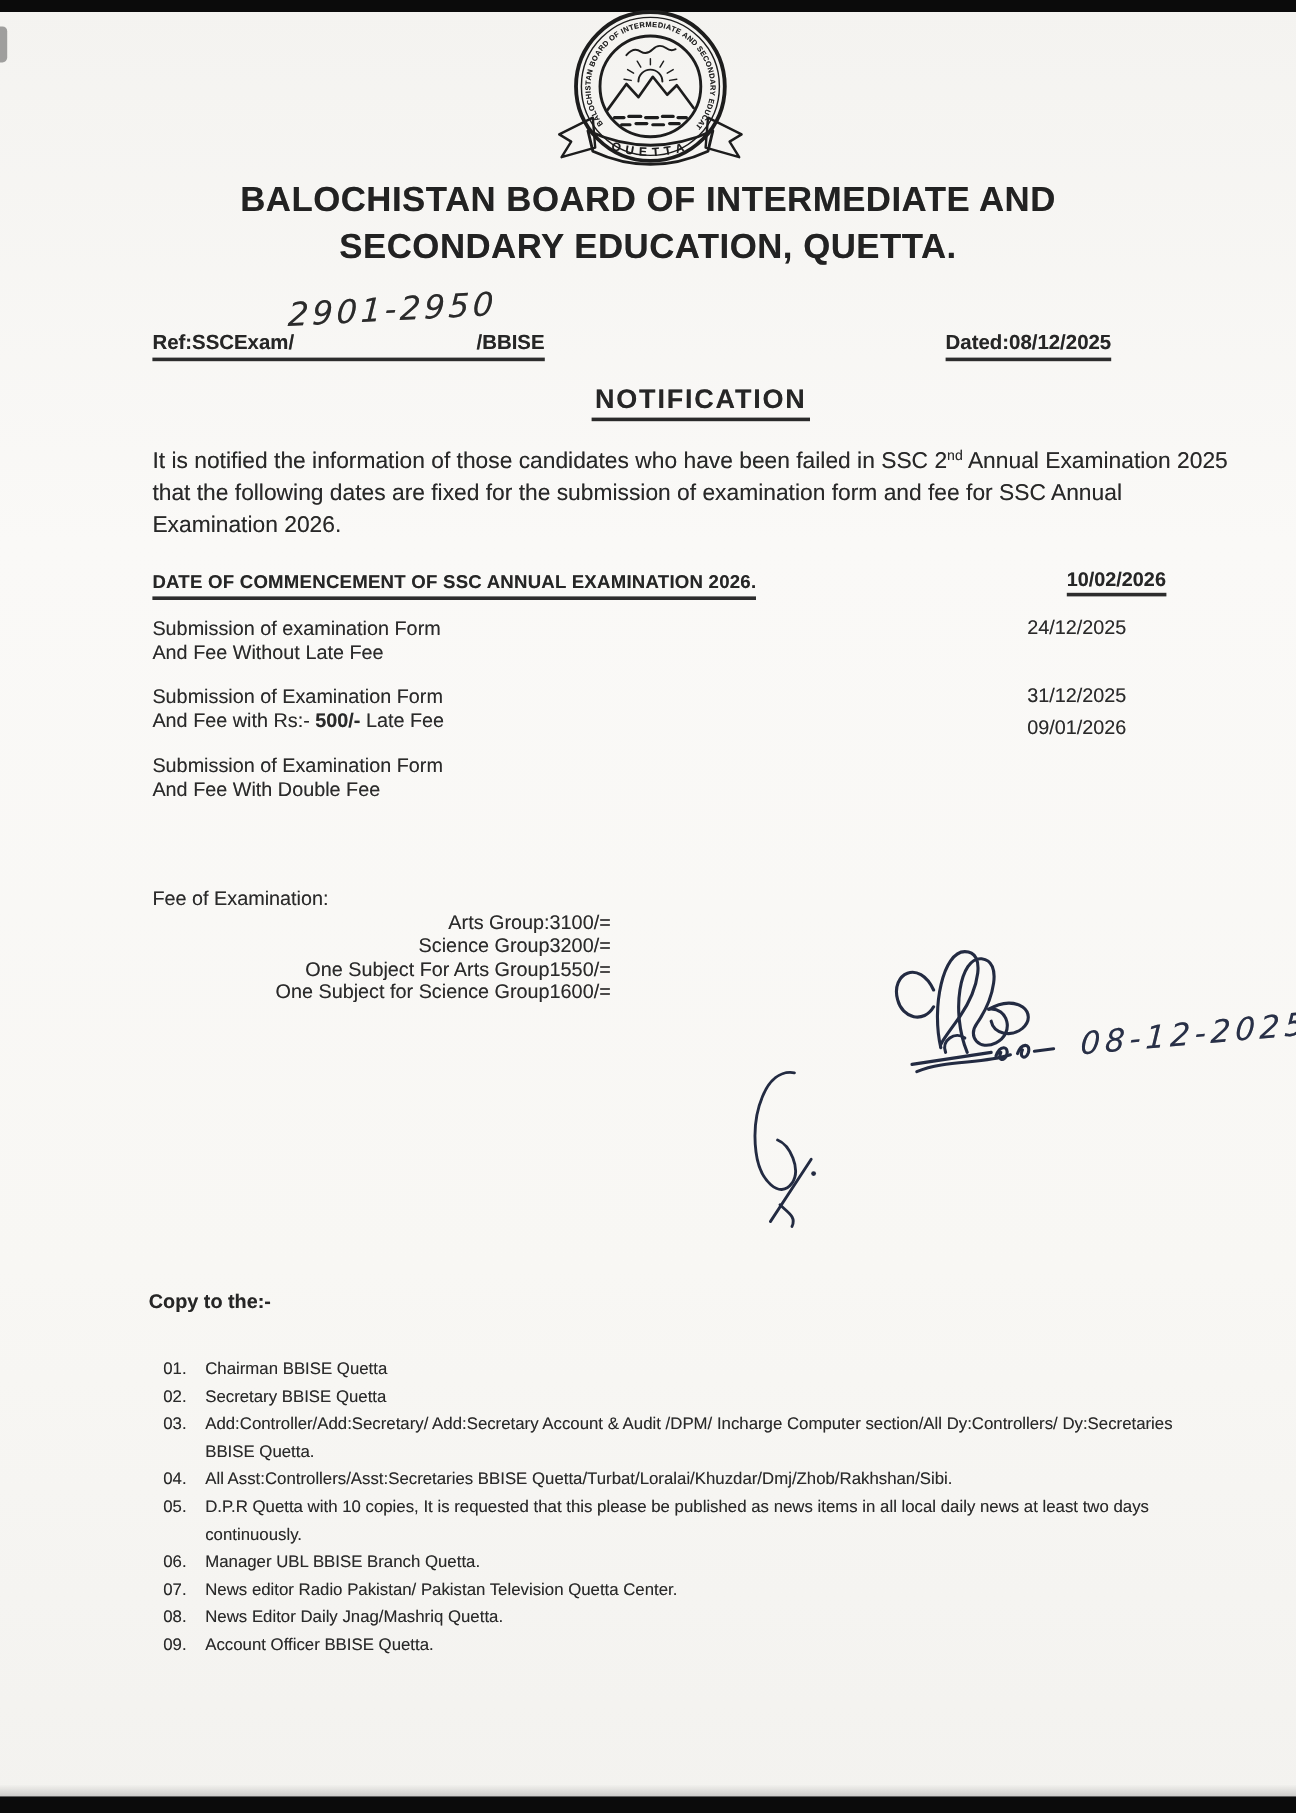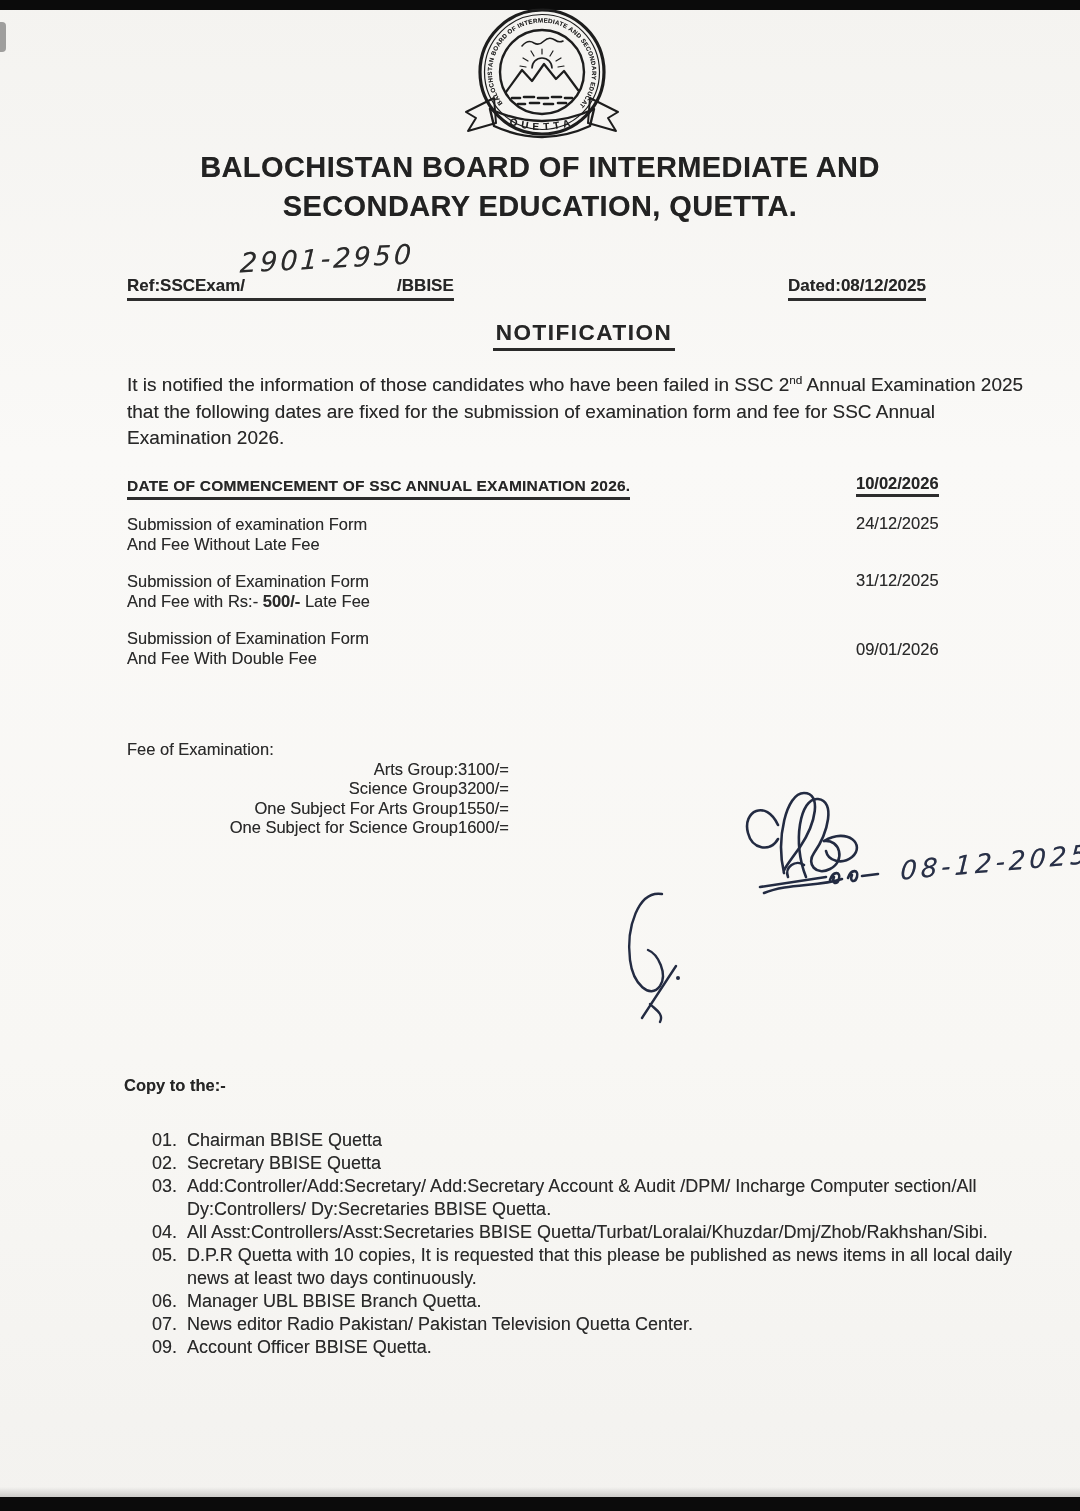--- a/index.html
+++ b/index.html
@@ -33,39 +33,39 @@
   .notif-wrap{position:absolute;left:0;top:320px;width:100%;text-align:center;padding-left:44px;}
   .notif{display:inline-block;font-weight:bold;font-size:22.5px;letter-spacing:1.5px;
     border-bottom:3.5px solid #2a2a2a;padding:0 3px 2px;}
 
   .intro{position:absolute;left:127px;top:367px;width:906px;font-size:19px;line-height:26.5px;color:#282828;}
   .intro sup{font-size:.62em;}
 
   .sched-label{position:absolute;left:127px;top:477px;font-weight:bold;font-size:15.5px;
     letter-spacing:.2px;border-bottom:3px solid #2d2d2d;padding-bottom:2px;}
   .sched-date{position:absolute;left:856px;font-weight:bold;font-size:16.5px;}
-  .sched-date.head{top:474px;border-bottom:3px solid #2d2d2d;padding-bottom:1px;}
+  .sched-date.head{top:474px;border-bottom:3px solid #2d2d2d;padding-bottom:1px;margin-left:33px;}
   .srow{position:absolute;left:127px;font-size:16.5px;line-height:20px;color:#2a2a2a;}
   .srow b{font-weight:bold;}
   .sdate{position:absolute;left:856px;font-size:16.5px;color:#2a2a2a;font-weight:normal;border:none;}
 
   .fees{position:absolute;left:127px;top:740px;font-size:16.5px;line-height:19.5px;color:#2a2a2a;}
   .fee-item{display:flex;margin-left:68px;}
   .fee-item .fl{width:263px;text-align:right;}
 
   .sig-flourish{position:absolute;left:726px;top:781px;width:200px;height:122px;}
   .sig-date{position:absolute;left:900px;top:846px;width:220px;font-family:"DejaVu Sans",sans-serif;
     font-style:italic;font-size:26px;letter-spacing:4px;white-space:nowrap;color:#283048;
     transform:rotate(-5deg) skewX(-8deg);}
   .sig-block{position:absolute;left:637px;top:893px;width:386px;text-align:center;
     font-weight:bold;font-size:19px;line-height:23.5px;color:#222;}
   .sig-initial{position:absolute;left:620px;top:886px;width:80px;height:140px;}
 
   .copy-head{position:absolute;left:124px;top:1076px;font-weight:bold;font-size:16.5px;}
-  .copy-list{position:absolute;left:152px;top:1129px;width:868px;font-size:18px;line-height:23px;color:#2a2a2a;}
+  .copy-list{position:absolute;left:136px;top:1129px;width:868px;font-size:14px;line-height:23px;color:#2a2a2a;}
   .copy-item{display:flex;}
   .copy-item .no{flex:0 0 35px;}
   .copy-item .tx{flex:1;}
 
   svg .ink{stroke:#1d1d1d;fill:none;stroke-linecap:round;stroke-linejoin:round;}
   svg .sigink{stroke:#232b42;fill:none;stroke-linecap:round;stroke-linejoin:round;}
 </style>
 </head>
 <body>
 
@@ -151,21 +151,21 @@
   <div class="srow" style="top:571px;">
     <div>Submission of Examination Form</div>
     <div><span>And Fee with Rs:- </span><b>500/-</b><span> Late Fee</span></div>
   </div>
   <div class="sdate" style="top:571px;">31/12/2025</div>
 
   <div class="srow" style="top:628px;">
     <div>Submission of Examination Form</div>
     <div><span>And Fee With Double Fee</span><b></b><span></span></div>
   </div>
-  <div class="sdate" style="top:640px;">09/01/2026</div>
+  <div class="sdate" style="top:598px;">09/01/2026</div>
 
   <div class="fees">
     <div>Fee of Examination:</div>
     <div class="fee-item">
         <span class="fl">Arts Group:</span>
         <span>3100/=</span>
       </div>
     <div class="fee-item">
         <span class="fl">Science Group</span>
         <span>3200/=</span>
@@ -230,20 +230,24 @@
       </div>
     <div class="copy-item">
         <span class="no">06.</span>
         <span class="tx">Manager UBL BBISE Branch Quetta.</span>
       </div>
     <div class="copy-item">
         <span class="no">07.</span>
         <span class="tx">News editor Radio Pakistan/ Pakistan Television Quetta Center.</span>
       </div>
     <div class="copy-item">
+        <span class="no">08.</span>
+        <span class="tx">News Editor Daily  Jnag/Mashriq Quetta.</span>
+      </div>
+    <div class="copy-item">
         <span class="no">09.</span>
         <span class="tx">Account Officer BBISE Quetta.</span>
       </div>
   </div>
 
   <div class="grayline"></div>
   <div class="bar bottom"></div>
 </div>
 
 </body></html>

